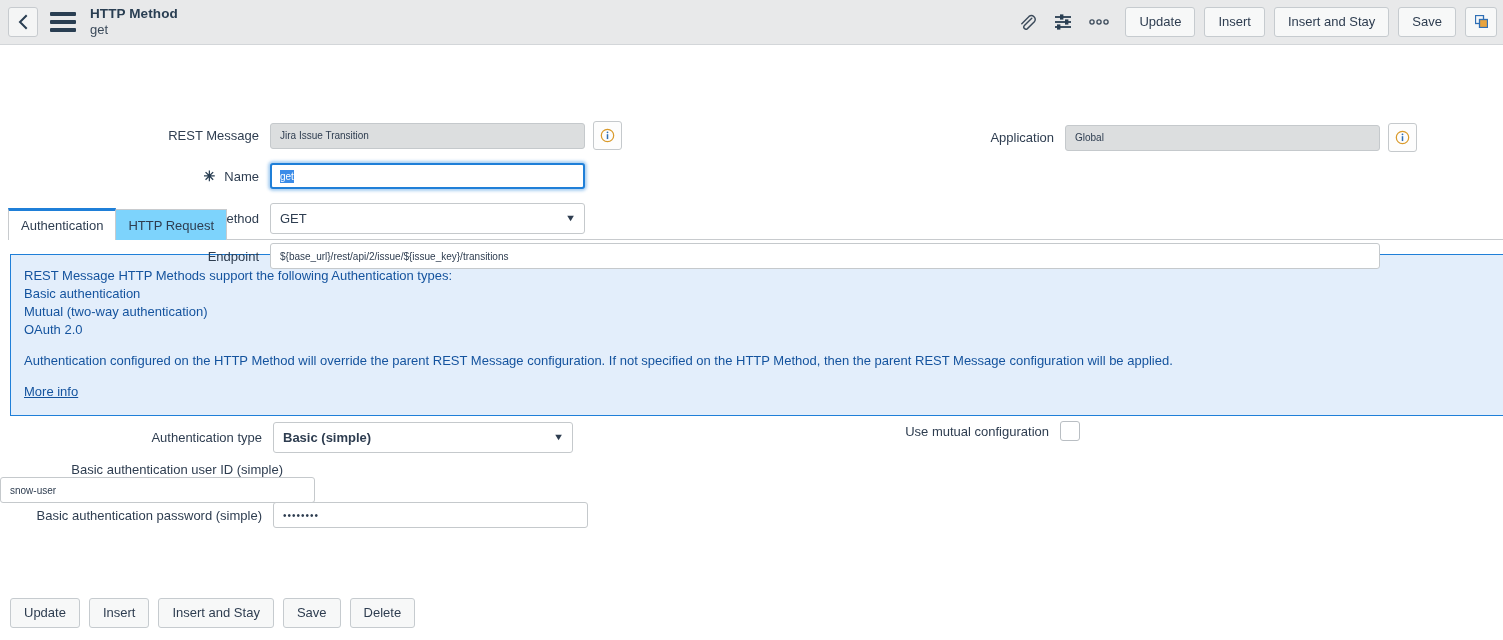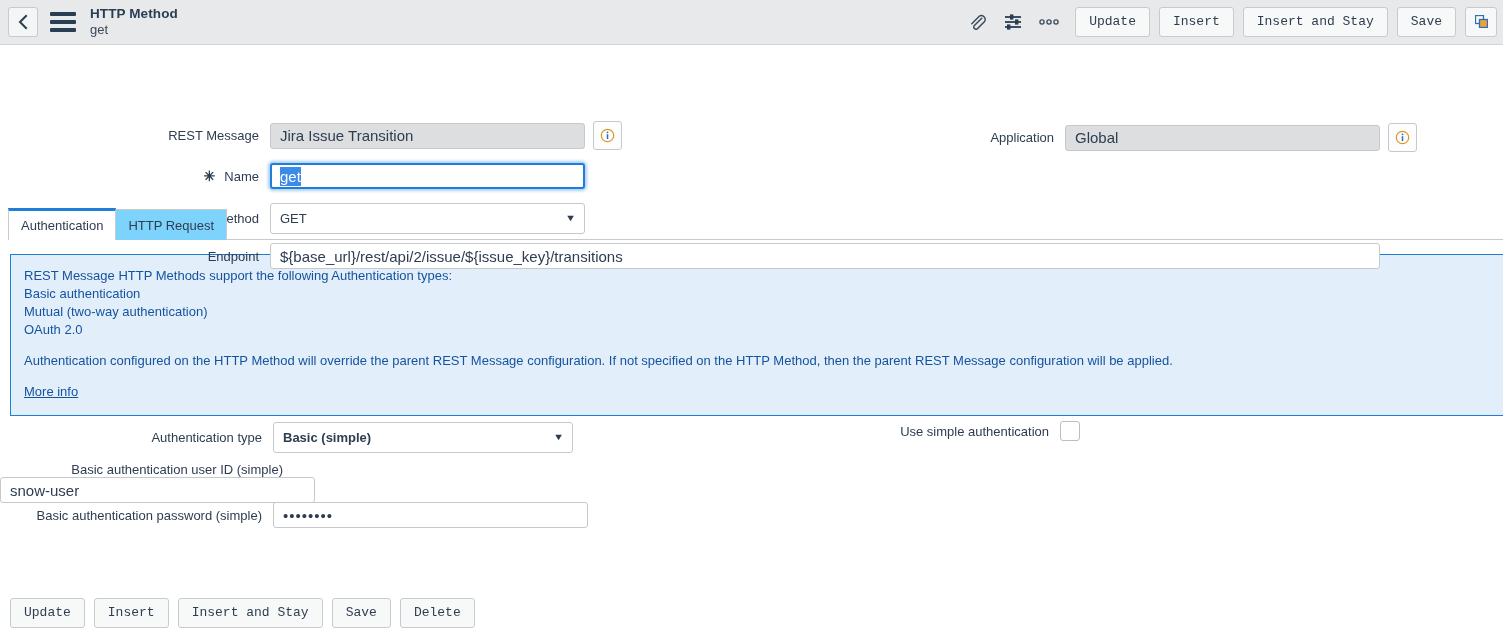--- a/index.html
+++ b/index.html
@@ -74,21 +74,21 @@
   }
   .header-buttons {
     display: flex; align-items: center; gap: 9px;
     margin-left: 8px;
     flex: none;
   }
   .btn {
     background: #f7f8f8;
     border: 1px solid #c6cbcf;
     border-radius: 3px;
-    font-family: Liberation Mono, monospace;
+    font-family: Liberation Sans, sans-serif;
     font-size: 13px;
     color: #2e3d50;
     padding: 7px 13px 8px;
     line-height: 1;
     cursor: pointer;
     white-space: nowrap;
   }
   .btn-icon {
     width: 32px;
     padding: 7px 0 8px;
@@ -122,21 +122,21 @@
     font-size: 14px;
     line-height: 1;
     font-weight: bold;
   }
   .input {
     height: 26px;
     border: 1px solid #c5c9cc;
     border-radius: 3px;
     background: #fff;
     font-family: "Liberation Sans", sans-serif;
-    font-size: 15px;
+    font-size: 10px;
     color: #2e3d50;
     padding: 0 9px;
     outline: none;
     display: flex;
     align-items: center;
   }
   .input.readonly {
     background: #dcdedf;
     border-color: #c5c9cc;
   }
@@ -413,21 +413,21 @@
 
   <div class="frow" style="left:0; top:6px;">
     <div class="flabel" style="width:273px;">Authentication type</div>
     <div class="select" style="width:300px;font-weight:bold;">
       <span>Basic (simple)</span>
       <span class="caret">▼</span>
     </div>
   </div>
 
   <div class="frow" style="left:660px; top:5px;">
-    <div class="flabel" style="width:400px;">Use simple authentication</div>
+    <div class="flabel" style="width:400px;">Use mutual configuration</div>
     <div class="checkbox"></div>
   </div>
 
   <div class="frow" style="left:0; top:46px;flex-direction:column;">
     <div class="flabel" style="width:273px;">Basic authentication user ID (simple)</div>
     <div class="input" style="width:315px;">snow-user</div>
   </div>
 
   <div class="frow" style="left:0; top:86px;">
     <div class="flabel" style="width:273px;">Basic authentication password (simple)</div>

